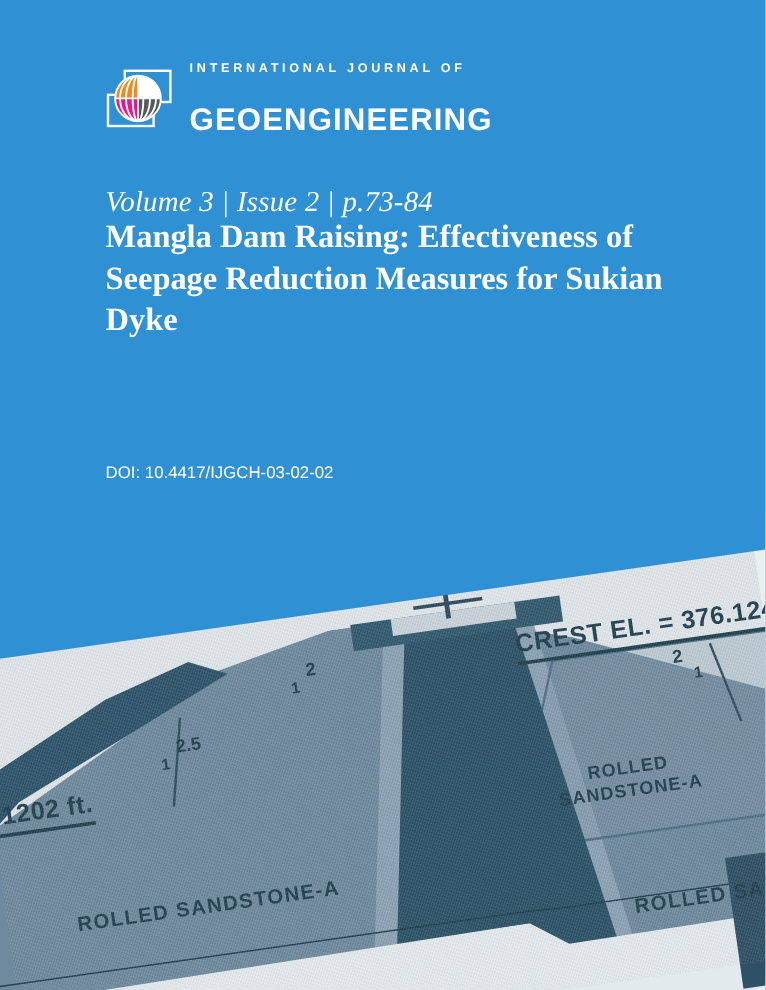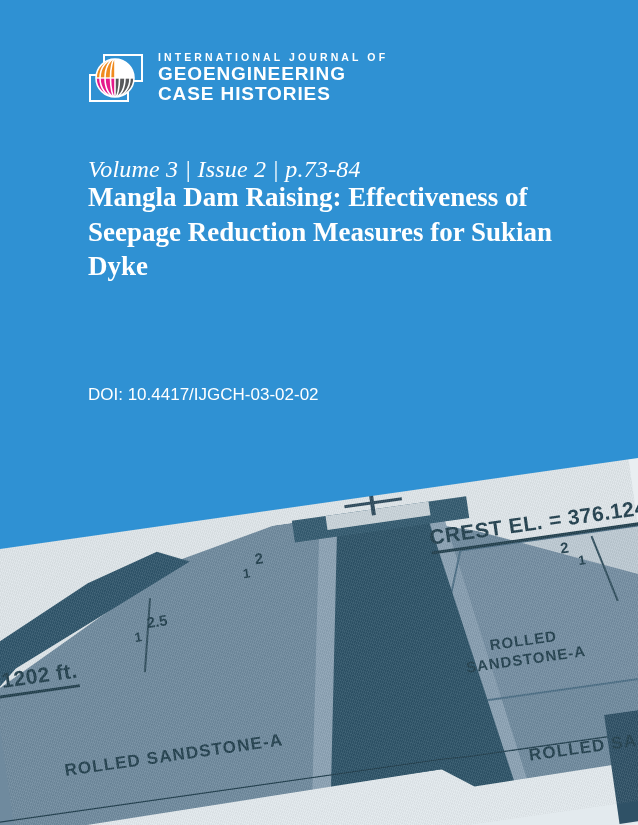--- a/index.html
+++ b/index.html
@@ -80,28 +80,28 @@
 
   
   .bluepanel{position:absolute;left:0;top:0;width:638px;height:825px;background:#2f91d3;
              clip-path:polygon(0 0, 638px 0, 638px 458px, 0 549px);}
 
   
   .logo{position:absolute;left:88px;top:52px;display:flex;align-items:center;gap:14px;}
   .mark{position:relative;width:56px;height:50px;flex:none;}
   .wordmark{display:flex;flex-direction:column;gap:1px;justify-content:flex-end;}
   .wm-top{color:#ffffff;font-size:10.5px;font-weight:bold;letter-spacing:3.1px;line-height:1;}
-  .wm-1,.wm-2{color:#ffffff;font-size:19px;font-weight:bold;letter-spacing:.9px;line-height:1.03;}
+  .wm-1,.wm-2{color:#ffffff;font-size:26px;font-weight:bold;letter-spacing:.9px;line-height:1.03;margin-top:22px;}
 
   
   .issue{position:absolute;left:88px;top:156px;color:#ffffff;font-family:"Liberation Serif",serif;
          font-style:italic;font-size:24px;letter-spacing:.2px;}
   .title{position:absolute;left:88px;top:180px;width:470px;color:#ffffff;
          font-family:"Liberation Serif",serif;font-weight:bold;font-size:27px;line-height:1.28;}
-  .meta{position:absolute;left:88px;top:383px;color:#ffffff;font-size:17px;line-height:1.45;}
+  .meta{position:absolute;left:88px;top:383px;color:#ffffff;font-size:14px;line-height:1.45;}
 </style>
 </head>
 <body>
 
 <div class="cover">
 
   <div class="photo">
     <div class="photo-inner">
       <div class="dwg-paper"></div>
 
@@ -171,21 +171,20 @@
           <g fill="none" stroke="#ffffff" stroke-width="1.4" opacity="0.9">
             <line x1="8" y1="25" x2="46" y2="25"></line>
           </g>
         </g>
         <circle cx="27" cy="25" r="19" fill="none" stroke="#ffffff" stroke-width="1.6"></circle>
       </svg>
     </div>
     <div class="wordmark">
       <div class="wm-top">INTERNATIONAL JOURNAL OF</div>
       <div class="wm-1">GEOENGINEERING</div>
-      <div class="wm-2">CASE HISTORIES</div>
     </div>
   </div>
 
   <div class="issue">Volume 3 | Issue 2 | p.73-84</div>
   <div class="title">Mangla Dam Raising: Effectiveness of Seepage Reduction Measures for Sukian Dyke</div>
 
   <div class="meta">
     <div>DOI: 10.4417/IJGCH-03-02-02</div>
   </div>
 

